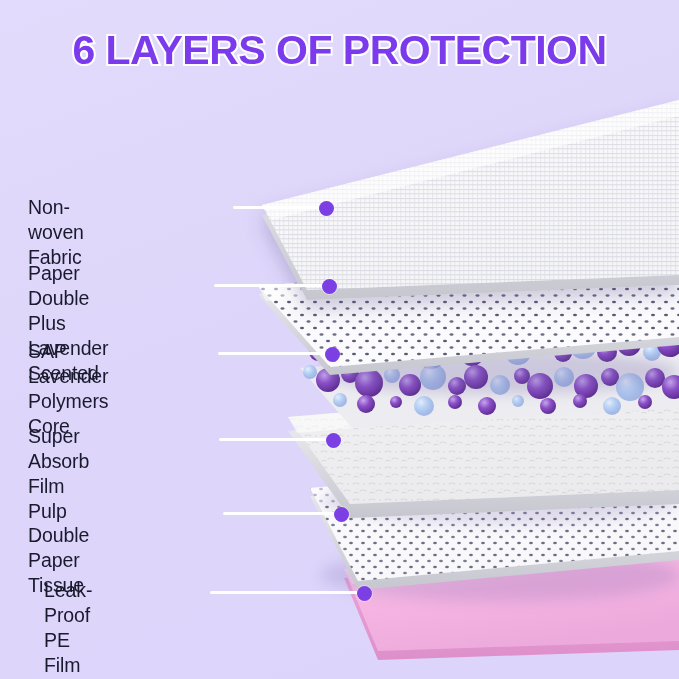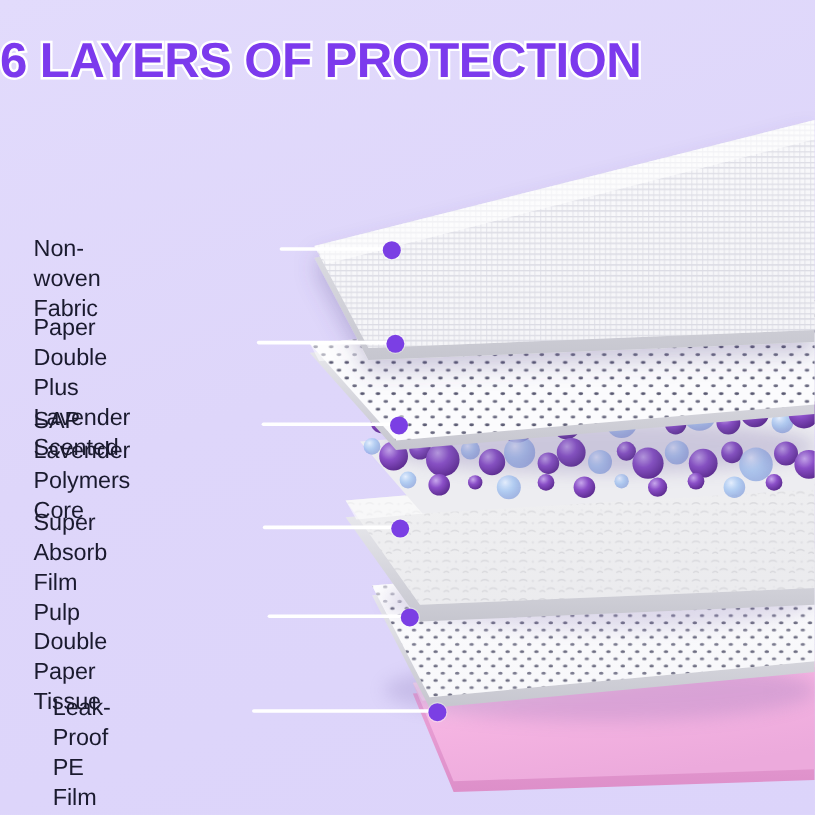--- a/index.html
+++ b/index.html
@@ -17,21 +17,21 @@
     font-family: "Liberation Sans", sans-serif;
     -webkit-font-smoothing: antialiased;
   }
 
   
   .title {
     position: absolute;
     left: 0;
     top: 27px;
     width: 679px;
-    text-align: left;
+    text-align: center;
     font-size: 41px;
     font-weight: bold;
     letter-spacing: -0.5px;
     color: #7c3aed;
     -webkit-text-stroke: 4px #ffffff;
     paint-order: stroke fill;
     white-space: nowrap;
     z-index: 40;
     user-select: none;
   }

